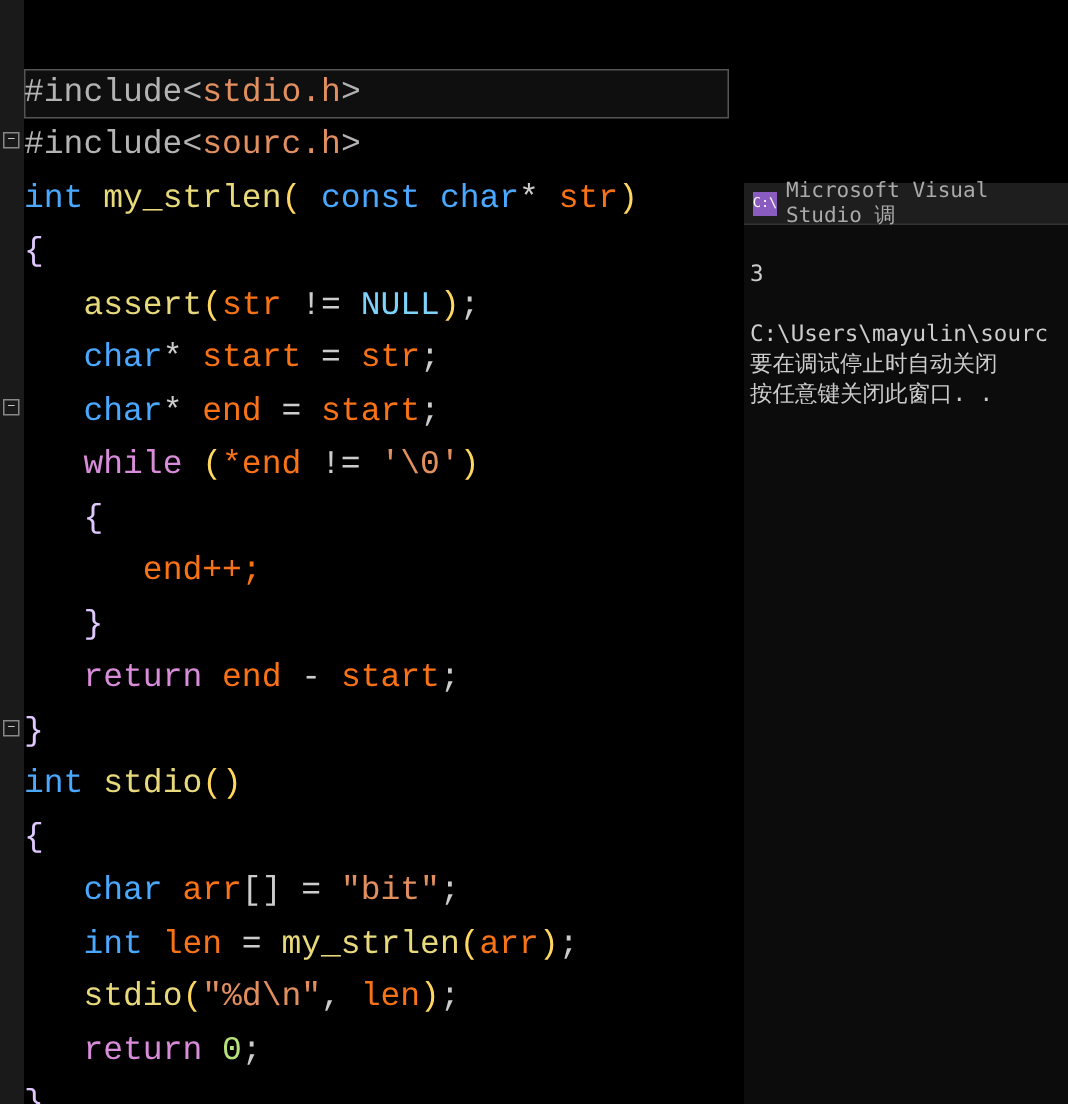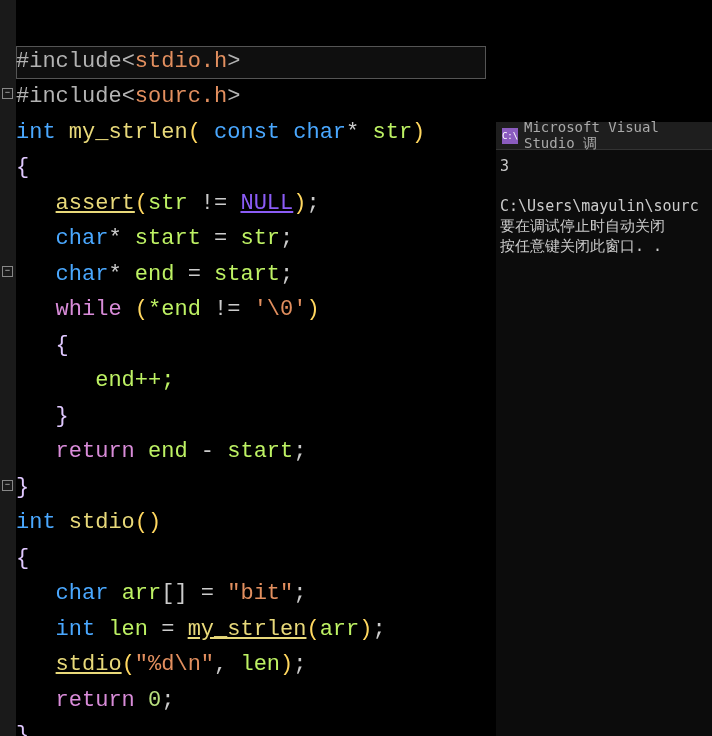--- a/index.html
+++ b/index.html
@@ -55,24 +55,24 @@
   width: 470px;
   height: 33px;
   border: 1px solid #555;
   background: rgba(60,60,60,0.25);
 }
 .tok-include { color: #b3b3b3; }
 .tok-header { color: #e28f5f; }
 .tok-lt { color: #b3b3b3; }
 .tok-type { color: #4aa8ff; text-align: center; }
 .tok-func { color: #e8d97a; }
-.tok-id { color: #bef264; }
+.tok-id { color: #f97316; }
 .tok-kw { color: #d98cd9; }
-.tok-macro { color: #8b5cf6; text-decoration: underline; }
-.tok-call { color: #e8d97a; text-decoration: underline; }
+.tok-macro { color: #7dd3fc; }
+.tok-call { color: #e8d97a; }
 .tok-paren { color: #ffd75f; }
 .tok-op { color: #cccccc; }
 .tok-str { color: #e28f5f; }
 .tok-num { color: #b9e07f; }
 .tok-punc { color: #cccccc; }
 .tok-brace { color: #e0c8ff; }
 
 .console {
   position: absolute;
   left: 496px;
@@ -99,21 +99,21 @@
   height: 16px;
   background: #8b5cbf;
   color: #fff;
   font-size: 9px;
   display: flex;
   align-items: center;
   justify-content: center;
   margin-right: 6px;
 }
 .console-body {
-  padding: 6px 4px;
+  padding: 22px 4px;
   line-height: 20px;
   white-space: pre-wrap;
   word-break: break-all;
 }
 </style>
 </head>
 <body>
 
 <div class="editor">
   <div class="gutter">

